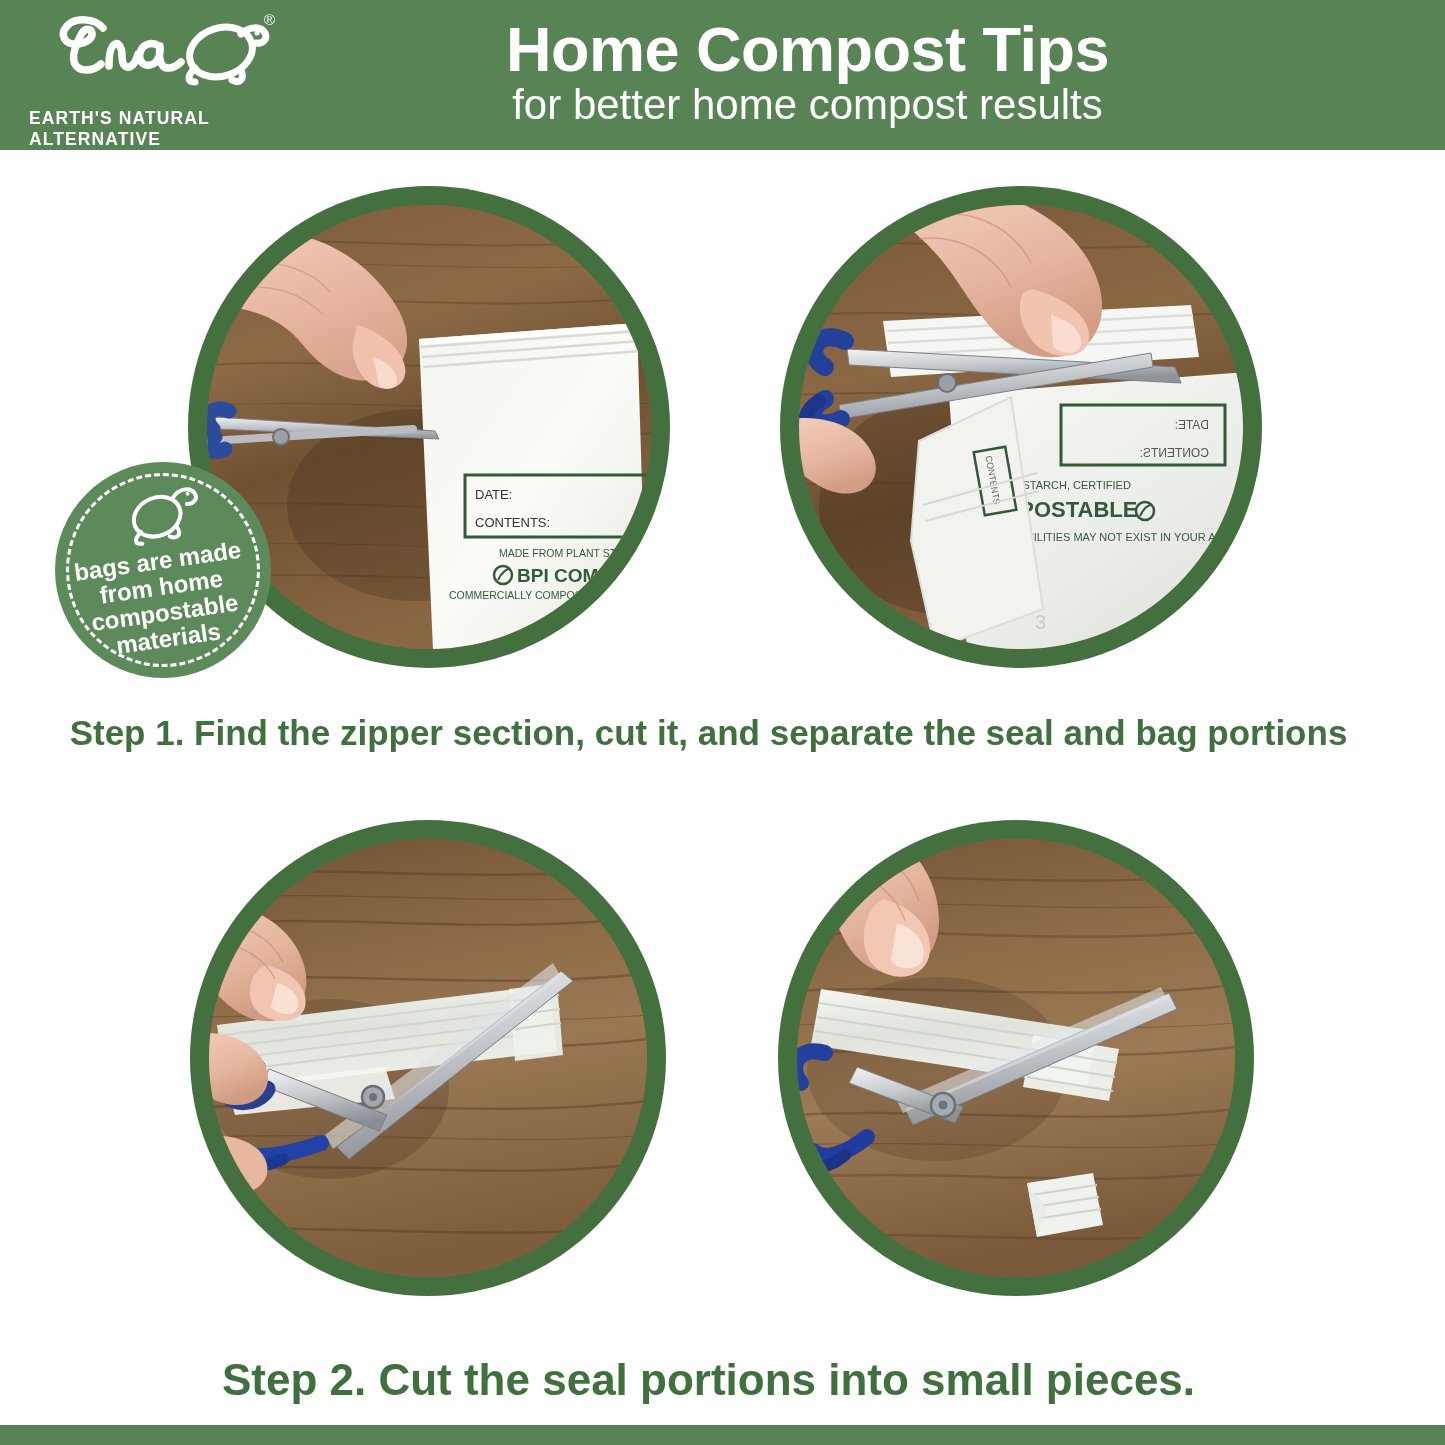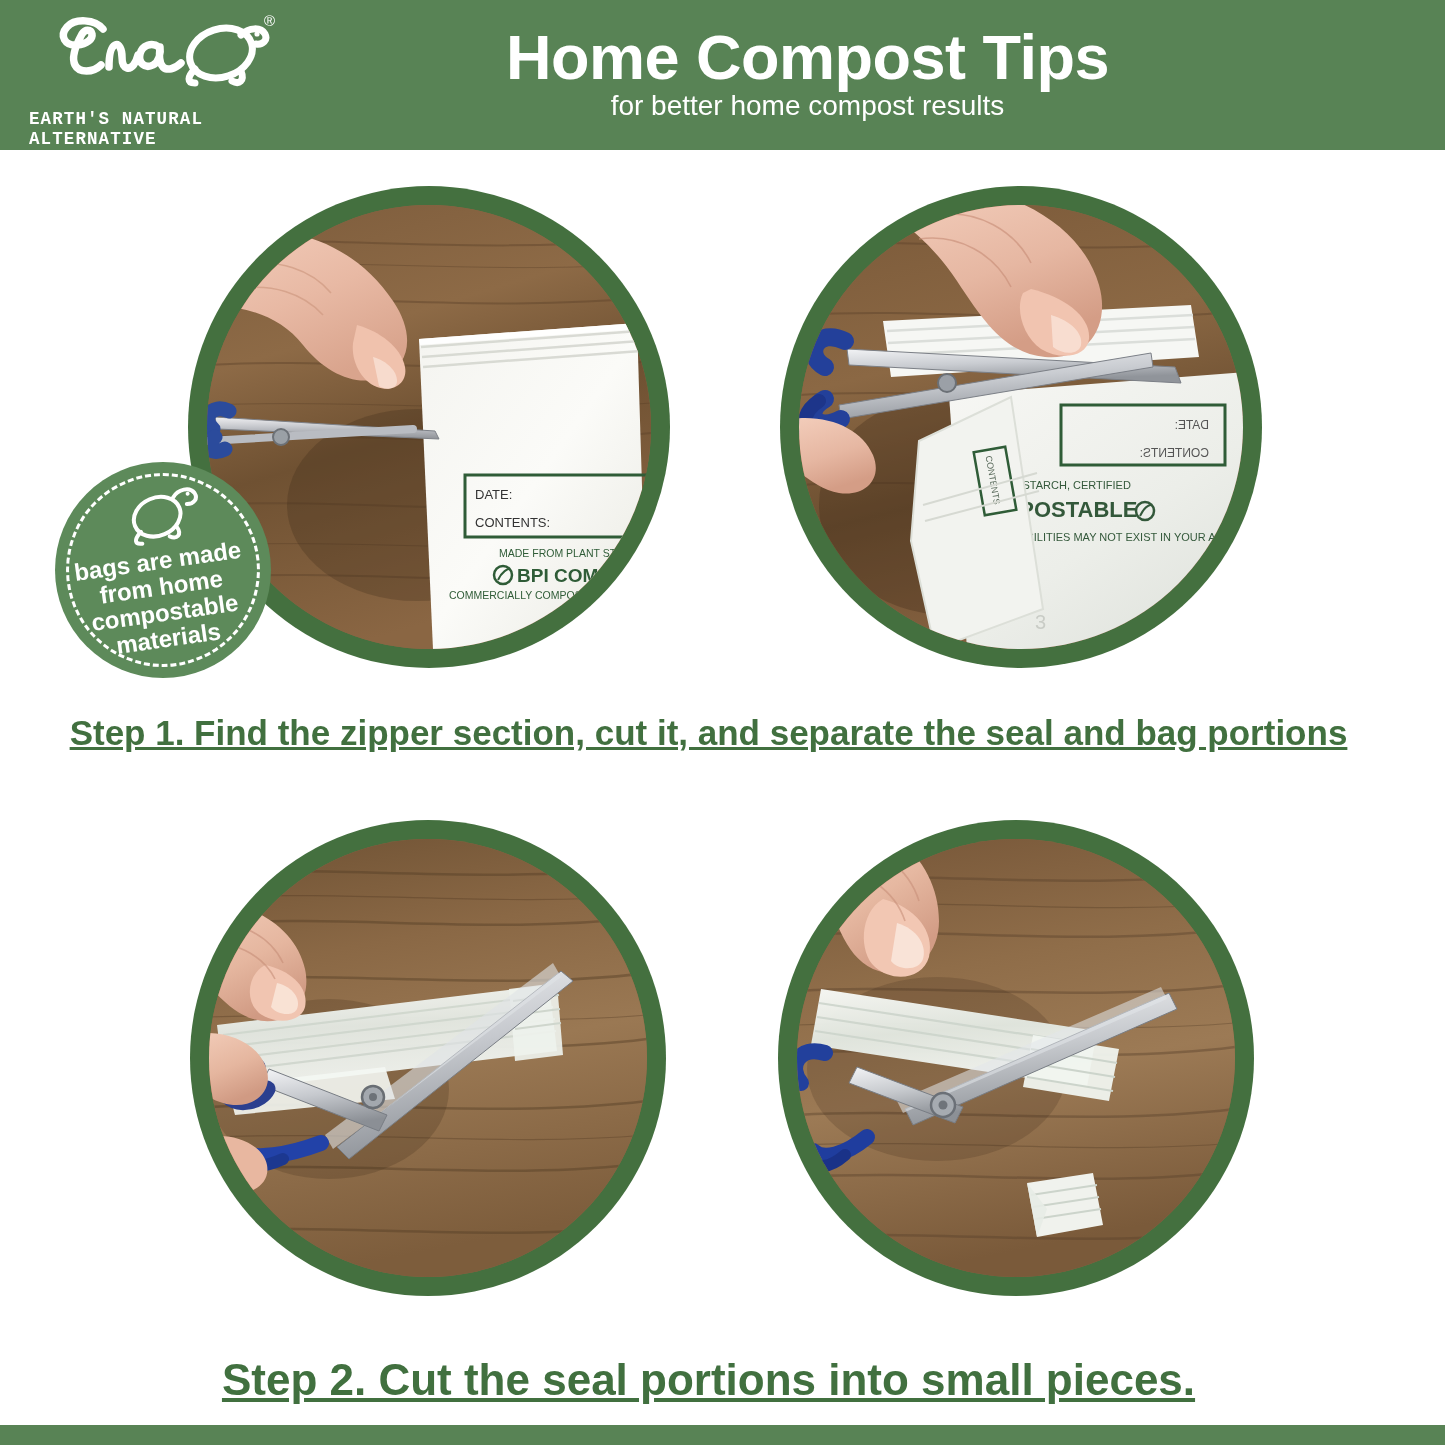--- a/index.html
+++ b/index.html
@@ -25,37 +25,37 @@
   }
   .logo-mark { position:relative; width:250px; height:82px; }
   .logo-mark svg { display:block; width:250px; height:82px; }
   .logo-reg {
     position:absolute; right:10px; top:6px;
     color:#ffffff; font-size:15px; line-height:1;
   }
   .logo-tag {
     color:#ffffff; font-size:17.5px; font-weight:bold;
     letter-spacing:1.1px; margin-top:20px;
-    font-family:Liberation Mono, monospace;
+    font-family:Liberation Sans, sans-serif;
     padding-left:29px;
   }
 
   .header-titles {
     flex:1; display:flex; flex-direction:column;
     align-items:center; justify-content:center;
     padding-right:150px; padding-bottom:4px;
   }
   .title-main {
     color:#ffffff; font-weight:bold; font-size:63px;
     line-height:1.0; letter-spacing:-0.5px;
     font-family:"Liberation Sans", sans-serif;
     white-space:nowrap;
   }
   .title-sub {
-    color:#ffffff; font-size:28px; line-height:1.05;
+    color:#ffffff; font-size:42px; line-height:1.05;
     margin-top:2px; font-family:"Liberation Sans", sans-serif;
     white-space:nowrap;
   }
 
   
   .footer-band {
     position:absolute; left:0; top:1425px; width:1445px; height:20px;
     background:#588355;
   }
 
@@ -109,21 +109,20 @@
 
   
   .caption {
     position:absolute;
     width:1417px;
     text-align:center;
     color:#41703f;
     font-weight:bold;
     font-family:"Liberation Sans", sans-serif;
     white-space:nowrap;
-    text-decoration:underline;
   }
   .caption-1 { top:713px; font-size:35px; }
   .caption-2 { top:1355px; font-size:44px; }
 </style>
 </head>
 <body>
 
 <div class="header">
 
   <div class="logo-block">

